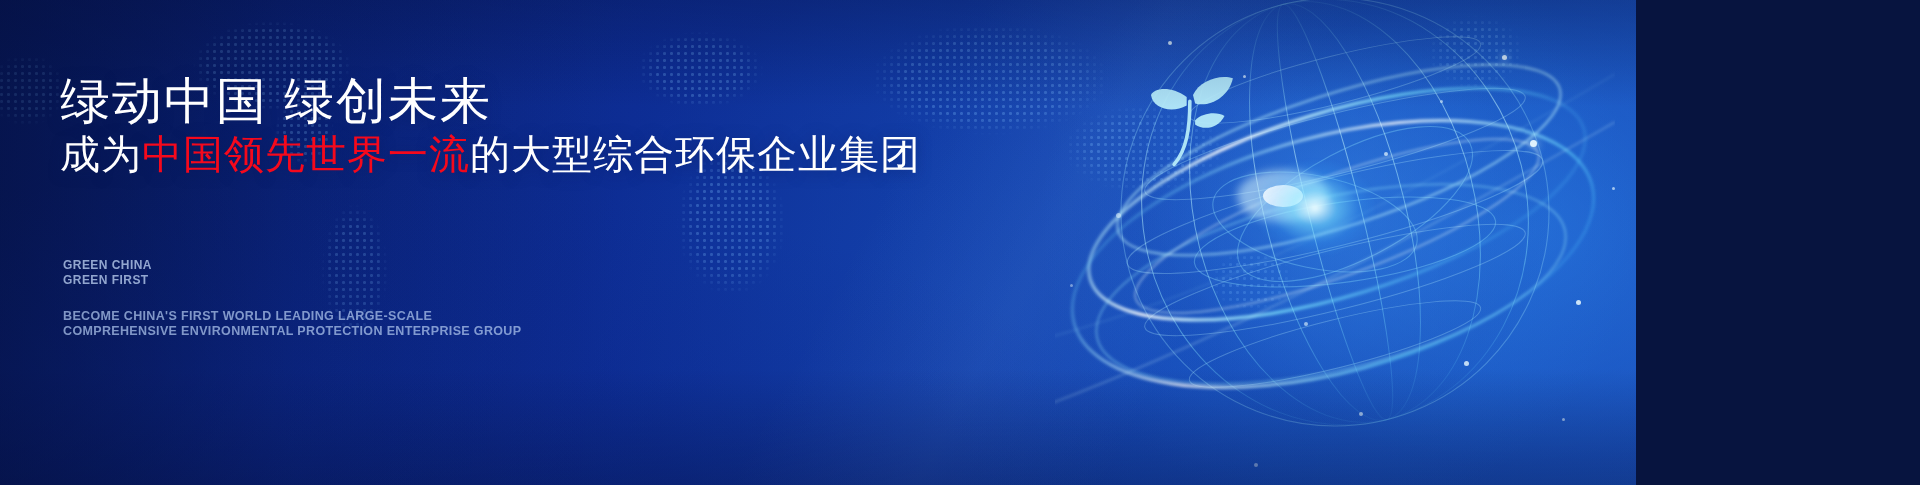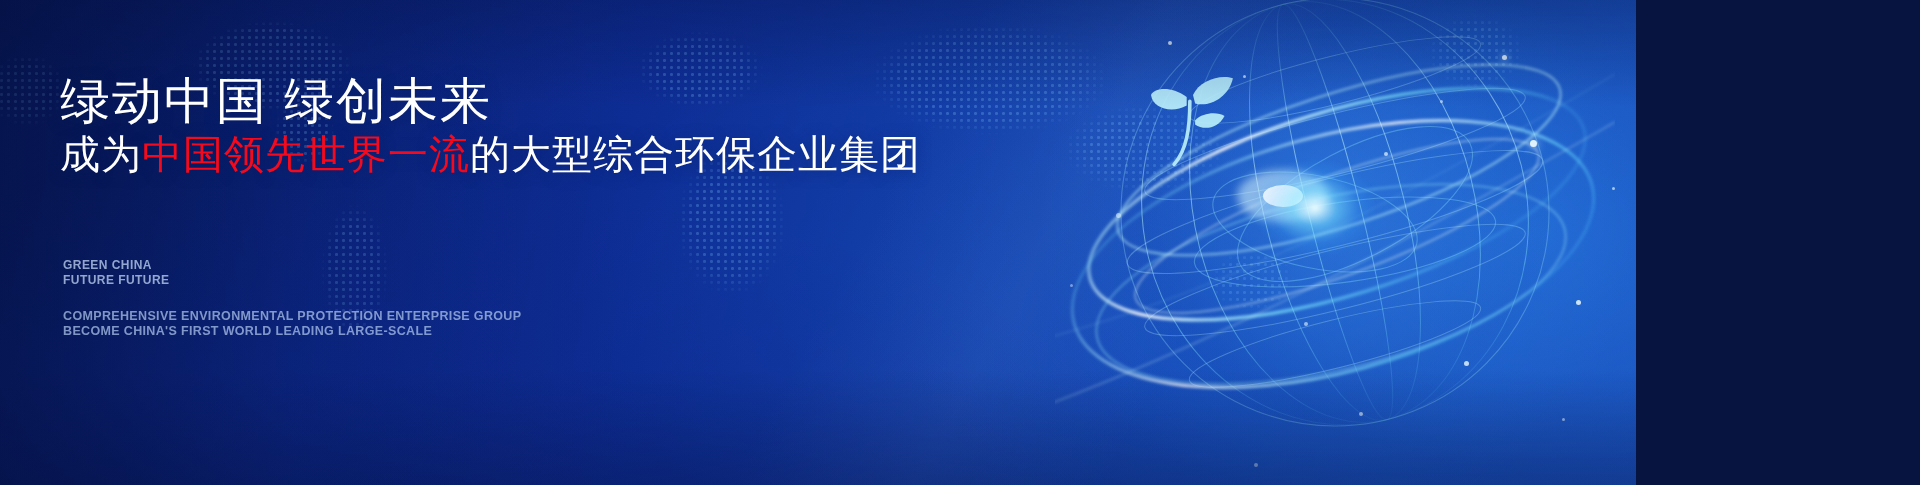--- a/index.html
+++ b/index.html
@@ -281,22 +281,22 @@
   <div class="vignette"></div>
 
   <div class="copy">
 
     <div class="headline-1">绿动中国  绿创未来</div>
 
     <div class="headline-2"><span>成为</span><span class="hl-red">中国领先世界一流</span><span>的大型综合环保企业集团</span></div>
 
     <div class="slogan-en">
       <div>GREEN CHINA</div>
-      <div>FUTURE FUTURE</div>
+      <div>GREEN FIRST</div>
     </div>
 
     <div class="desc-en">
+      <div>BECOME CHINA'S FIRST WORLD LEADING LARGE-SCALE</div>
       <div>COMPREHENSIVE ENVIRONMENTAL PROTECTION ENTERPRISE GROUP</div>
-      <div>BECOME CHINA'S FIRST WORLD LEADING LARGE-SCALE</div>
     </div>
 
   </div>
 </div>
 
 </body></html>

